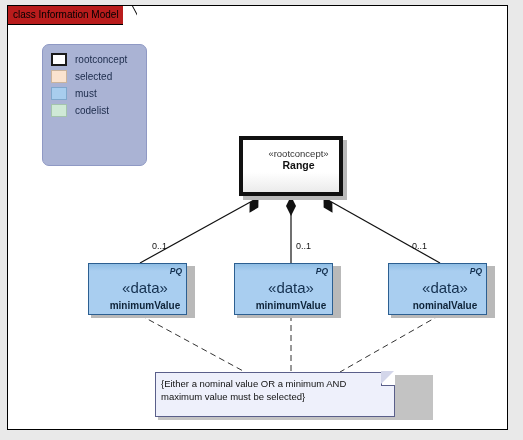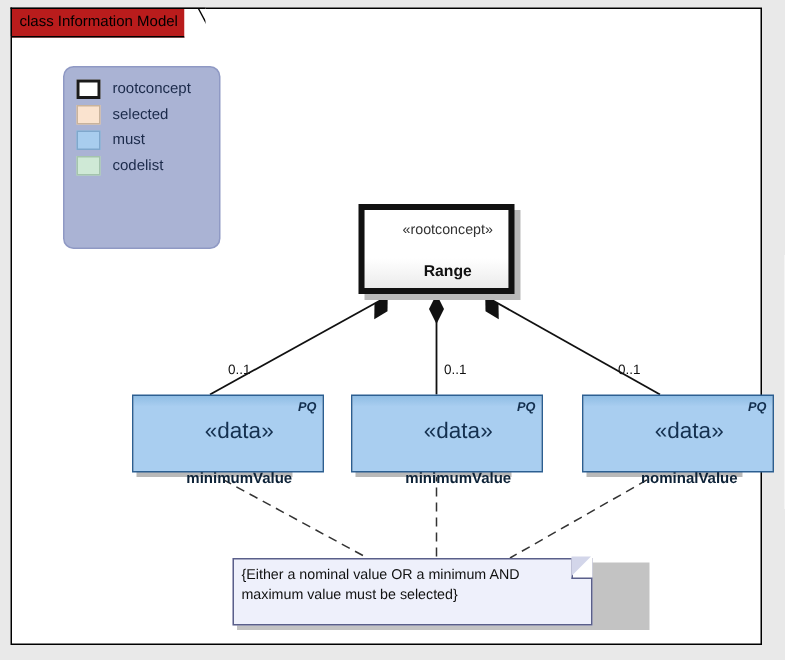--- a/index.html
+++ b/index.html
@@ -167,36 +167,36 @@
   }
   #box-range .stereotype {
     font-size: 9.5px;
     color: #333333;
     margin-top: 8px;
   }
   #box-range .cls-name {
     font-size: 10.5px;
     font-weight: bold;
     color: #111111;
-    margin-top: 16px;
+    margin-top: 0;
   }
   
   #box-range-shadow {
     position: absolute;
     left: 243px;
     top: 140px;
     width: 104px;
     height: 60px;
     background: #b9b9b9;
     z-index: 2;
   }
 
   
   .data-box {
-    width: 128px;
+    width: 99px;
     height: 52px;
     border: 1px solid #2c5f91;
     background: linear-gradient(to bottom, #8fbde4 0%, #a9cef0 14%, #a9cef0 100%);
     z-index: 3;
   }
   .data-box .corner-tag {
     position: absolute;
     right: 4px;
     top: 2px;
     font-size: 8.5px;
@@ -206,21 +206,21 @@
   }
   .data-box .stereotype {
     font-size: 15px;
     color: #14304f;
     margin-top: 15px;
   }
   .data-box .cls-name {
     font-size: 10px;
     font-weight: bold;
     color: #0e2338;
-    margin-top: 18px;
+    margin-top: 4px;
   }
   .data-shadow {
     position: absolute;
     width: 104px;
     height: 52px;
     background: #b9b9b9;
     z-index: 2;
   }
 
   #box-min  { left: 88px;  top: 263px; }

